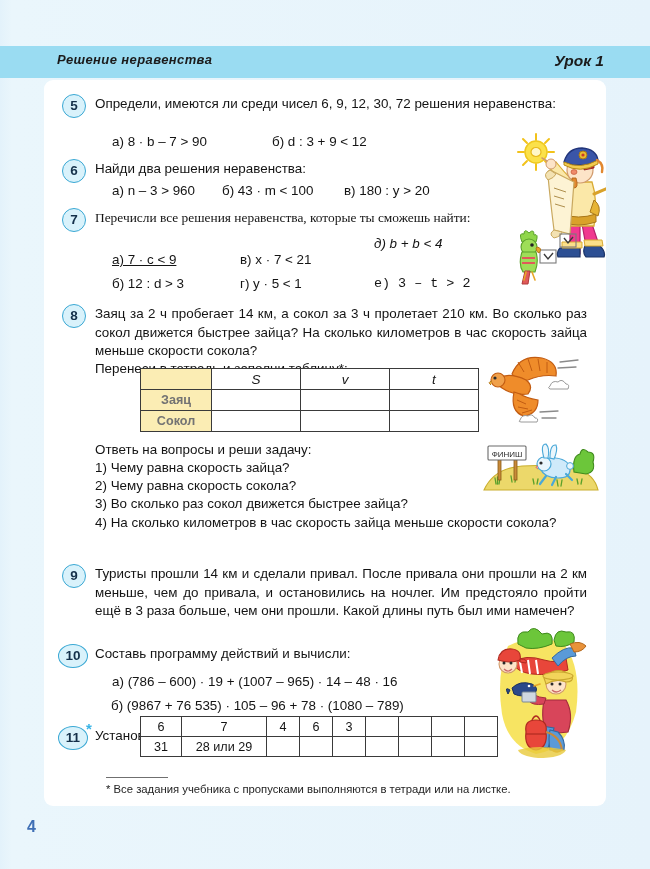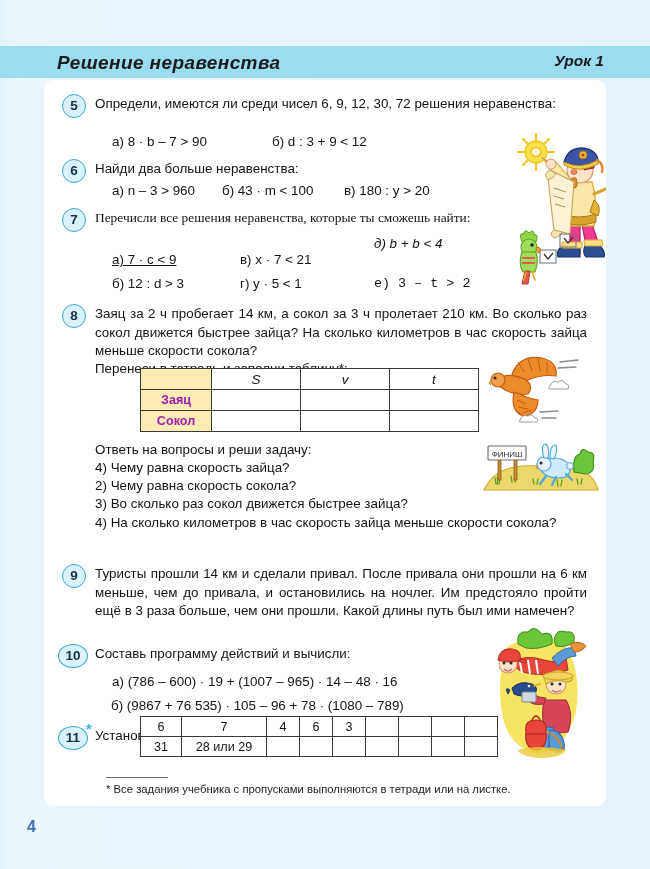--- a/index.html
+++ b/index.html
@@ -33,21 +33,21 @@
   }
   .header-band .hdr-inner {
     position: relative;
     width: 650px;
     height: 32px;
   }
   .chapter-title {
     position: absolute;
     left: 57px;
     top: 6px;
-    font-size: 19px;
+    font-size: 13px;
     font-weight: bold;
     font-style: italic;
     color: #1b1b1b;
     letter-spacing: 0.4px;
     white-space: nowrap;
   }
   .lesson-label {
     position: absolute;
     right: 46px;
     top: 6px;
@@ -137,21 +137,21 @@
     font-size: 13px;
     text-align: center;
     vertical-align: middle;
     padding: 0;
   }
   .tbl8 td.lab {
     width: 70px;
     background: #fbedb4;
     font-weight: bold;
     font-size: 12.6px;
-    color: #a21caf;
+    color: #737373;
   }
   .tbl8 td.dat { width: 88px; background: #fff; }
   .tbl8 td.hdr { font-style: italic; font-size: 13.5px; color: #1a1a1a; }
 
   
   .tbl11 {
     position: absolute;
     left: 96px;
     top: 636px;
     border-collapse: collapse;
@@ -216,21 +216,21 @@
 
       <div class="ex" style="top:14px;">
         <div class="num" style="top:0;">5</div>
         <div class="body just" style="top:1px; width:492px;">Определи,  имеются  ли  среди  чисел  6,  9,  12,  30,  72  решения неравенства:</div>
       </div>
       <div class="subline" style="left:68px; top:54px;">а) 8 · b – 7 &gt; 90</div>
       <div class="subline" style="left:228px; top:54px;text-align:right;">б) d : 3 + 9 &lt; 12</div>
 
       <div class="ex" style="top:79px;">
         <div class="num" style="top:0;">6</div>
-        <div class="body" style="top:1px; width:430px;">Найди два больше неравенства:</div>
+        <div class="body" style="top:1px; width:430px;">Найди два решения неравенства:</div>
       </div>
       <div class="subline" style="left:68px; top:103px;">а) n – 3 &gt; 960</div>
       <div class="subline" style="left:178px; top:103px;">б) 43 · m &lt; 100</div>
       <div class="subline" style="left:300px; top:103px;">в) 180 : y &gt; 20</div>
 
       <div class="ex" style="top:128px;">
         <div class="num" style="top:0;">7</div>
         <div class="body just" style="top:1px; width:405px;font-family:Liberation Serif, serif;">Перечисли  все  решения  неравенства,  которые  ты сможешь найти:</div>
       </div>
       <div class="subline" style="left:68px; top:172px;text-decoration:underline;">а) 7 · c &lt; 9</div>
@@ -263,28 +263,28 @@
         <tr>
           <td class="lab">Сокол</td>
           <td class="dat"></td>
           <td class="dat"></td>
           <td class="dat"></td>
         </tr>
       </tbody>
         </table>
 
       <div class="subline" style="left:51px; top:362px;">Ответь на вопросы и реши задачу:</div>
-      <div class="subline" style="left:51px; top:380px;">4) Чему равна скорость зайца?</div>
+      <div class="subline" style="left:51px; top:380px;">1) Чему равна скорость зайца?</div>
       <div class="subline" style="left:51px; top:398px;">2) Чему равна скорость сокола?</div>
       <div class="subline" style="left:51px; top:416px;">3) Во сколько раз сокол движется быстрее зайца?</div>
       <div class="body just" style="left:51px; top:434px; width:492px;">4) На  сколько  километров  в  час  скорость  зайца  меньше  скорости сокола?</div>
 
       <div class="ex" style="top:484px;">
         <div class="num" style="top:0;">9</div>
-        <div class="body just" style="top:1px; width:492px;">Туристы прошли 14 км и сделали привал. После привала они прошли на  6  км  меньше,  чем  до  привала,  и  остановились  на  ночлег.  Им предстояло  пройти  ещё  в  3  раза  больше,  чем  они  прошли.  Какой длины путь был ими намечен?</div>
+        <div class="body just" style="top:1px; width:492px;">Туристы прошли 14 км и сделали привал. После привала они прошли на  2  км  меньше,  чем  до  привала,  и  остановились  на  ночлег.  Им предстояло  пройти  ещё  в  3  раза  больше,  чем  они  прошли.  Какой длины путь был ими намечен?</div>
       </div>
 
       <div class="ex" style="top:564px;">
         <div class="num wide" style="top:0;">10</div>
         <div class="body" style="top:1px; width:400px;">Составь  программу  действий  и  вычисли:</div>
       </div>
       <div class="subline" style="left:68px; top:594px;">а) (786 – 600) · 19 + (1007 – 965) · 14 – 48 · 16</div>
       <div class="subline" style="left:67px; top:618px;">б) (9867 + 76 535) · 105 – 96 + 78 · (1080 – 789)</div>
 
       <div class="ex" style="top:646px;">

